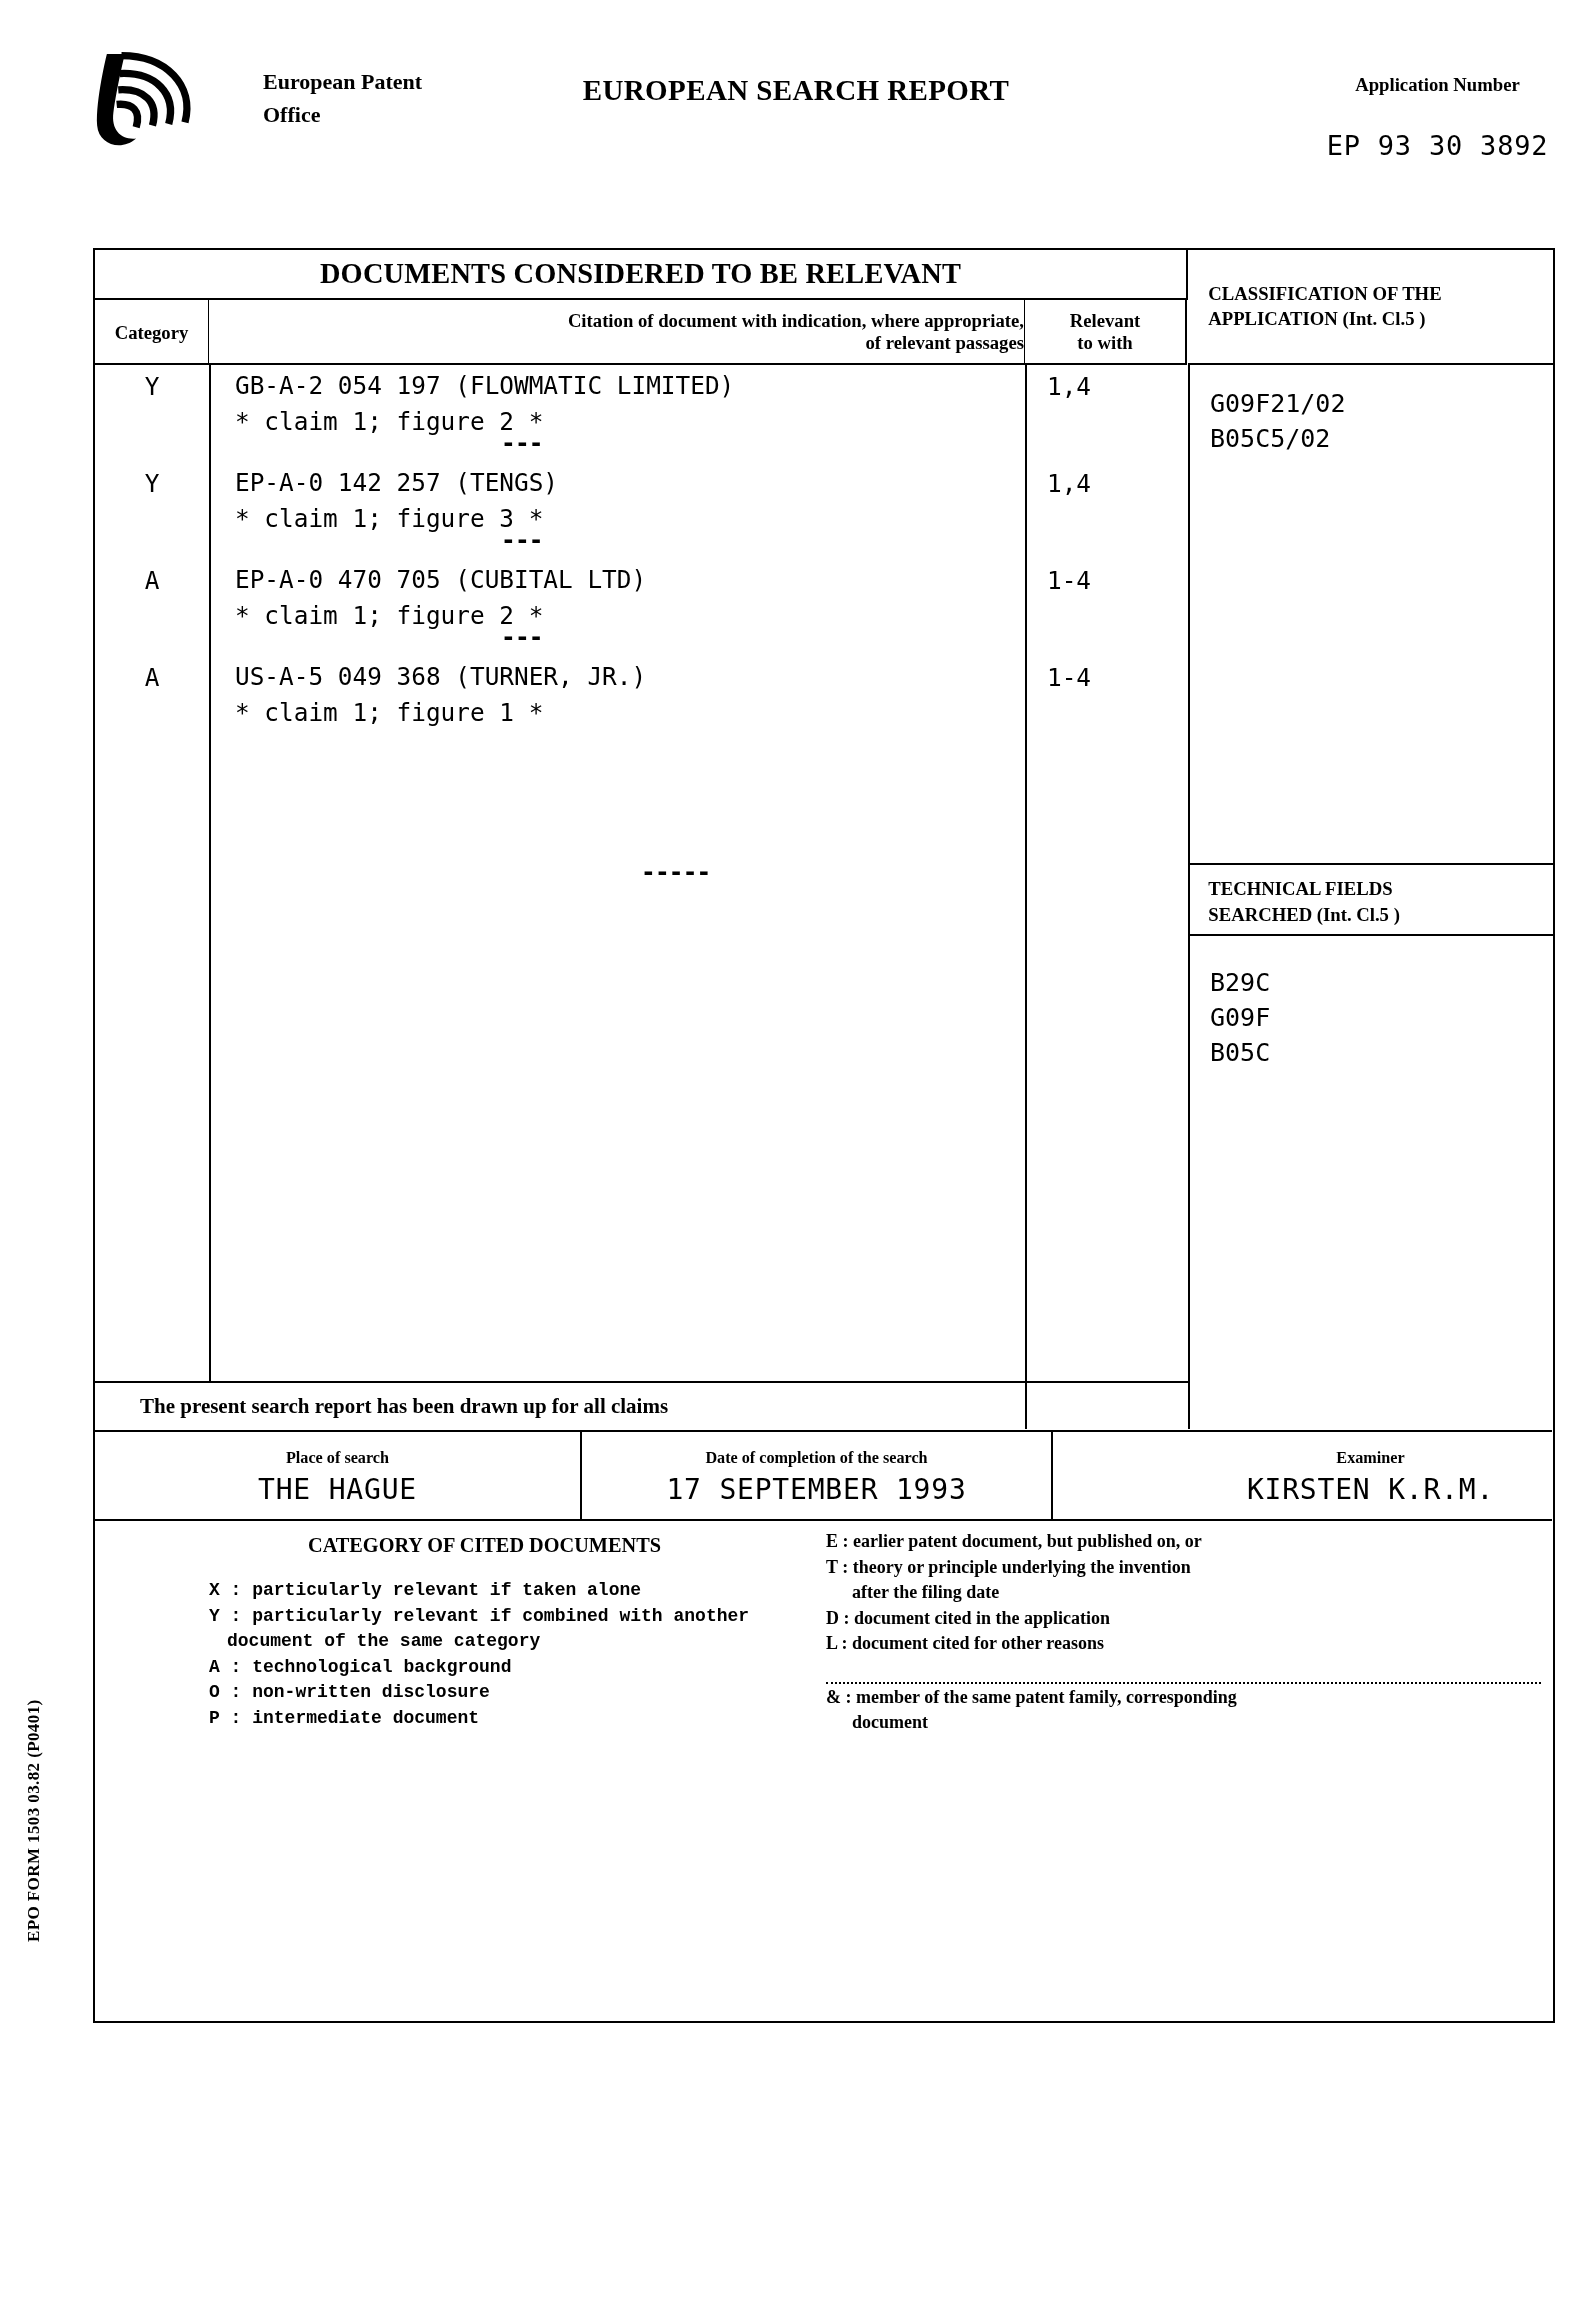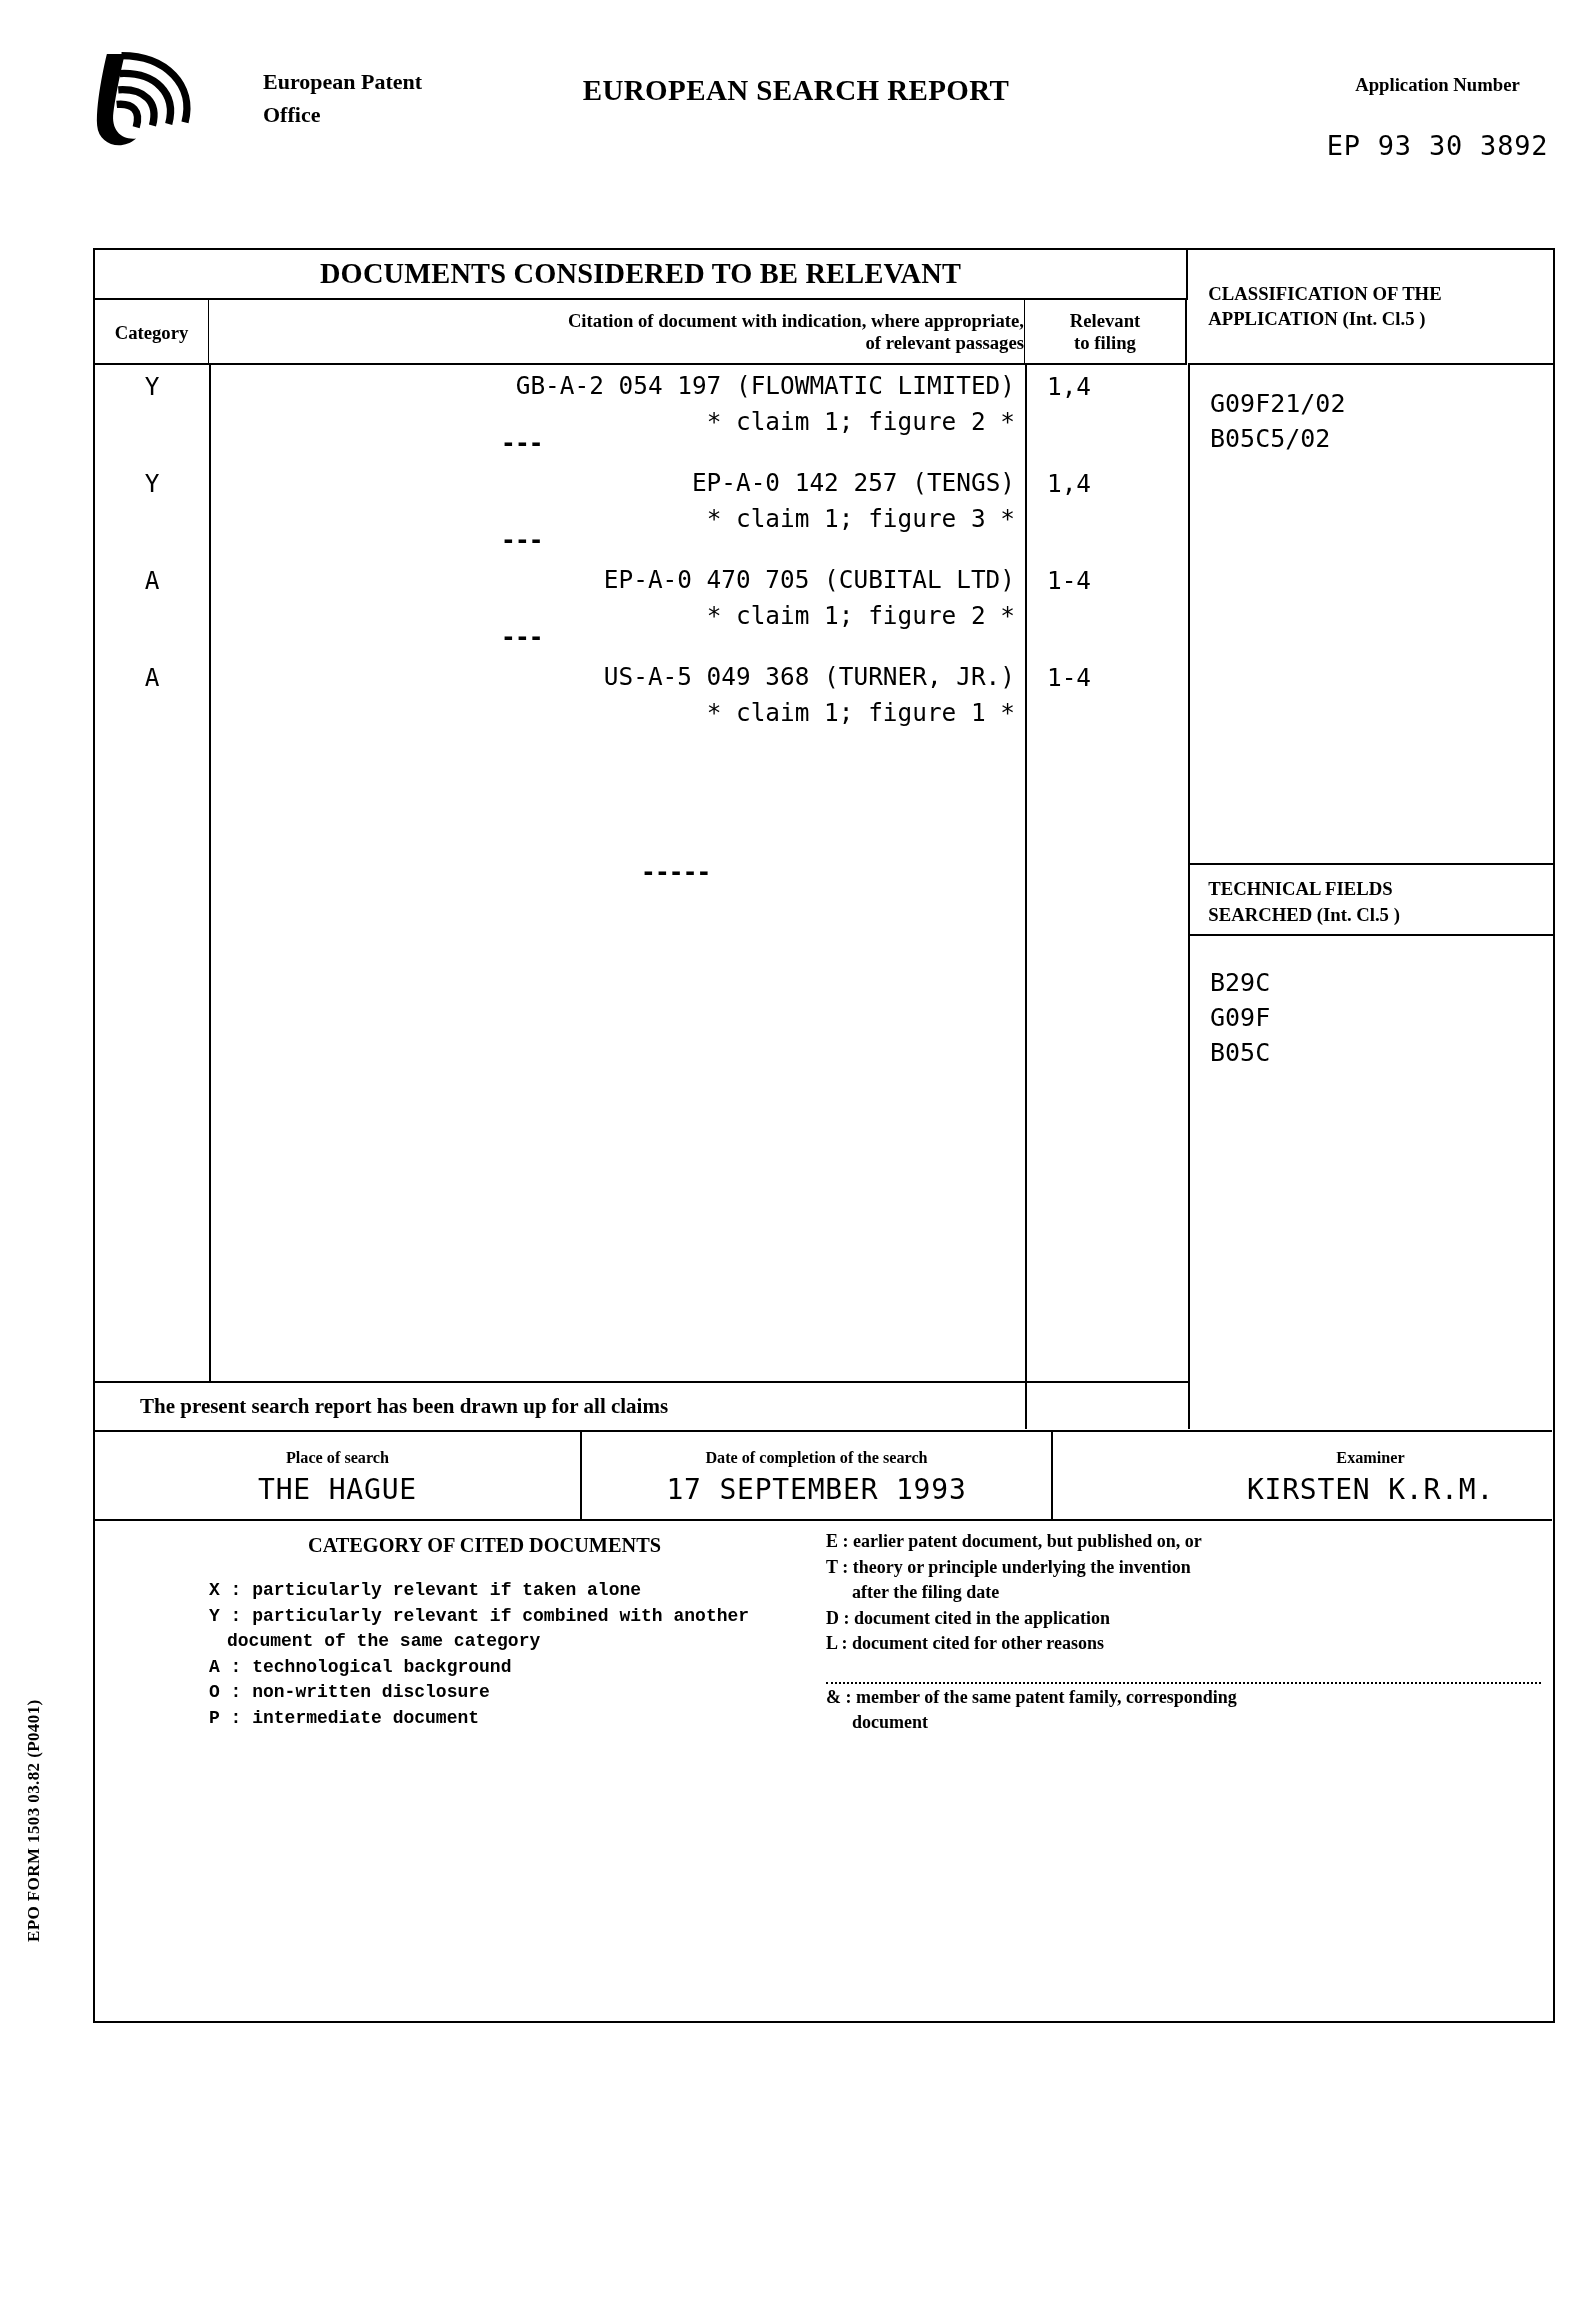--- a/index.html
+++ b/index.html
@@ -210,21 +210,20 @@
     font-family: "DejaVu Sans Mono", monospace;
   }
   .entry .cite {
     position: absolute;
     left: 140px;
     top: 3.2px;
     width: 780px;
     font-size: 24.4px;
     font-family: "DejaVu Sans Mono", monospace;
     line-height: 1.45;
-    text-align: right;
   }
   .entry .passage {
     display: block;
   }
   .entry .rel {
     position: absolute;
     left: 952px;
     top: 6.5px;
     width: 138px;
     font-size: 24.4px;
@@ -427,21 +426,21 @@
 
     <div class="band-title">DOCUMENTS CONSIDERED TO BE RELEVANT</div>
 
     <div class="hdr-category">Category</div>
     <div class="hdr-citation">
       <div>Citation of document with indication, where appropriate,</div>
       <div>of relevant passages</div>
     </div>
     <div class="hdr-relevant">
       <div>Relevant</div>
-      <div>to filing</div>
+      <div>to with</div>
     </div>
     <div class="hdr-classification">
       <div>CLASSIFICATION OF THE</div>
       <div>APPLICATION (Int. Cl.5 )</div>
     </div>
 
     <div class="vline-cat"></div>
     <div class="vline-rel"></div>
     <div class="vline-class"></div>
 

